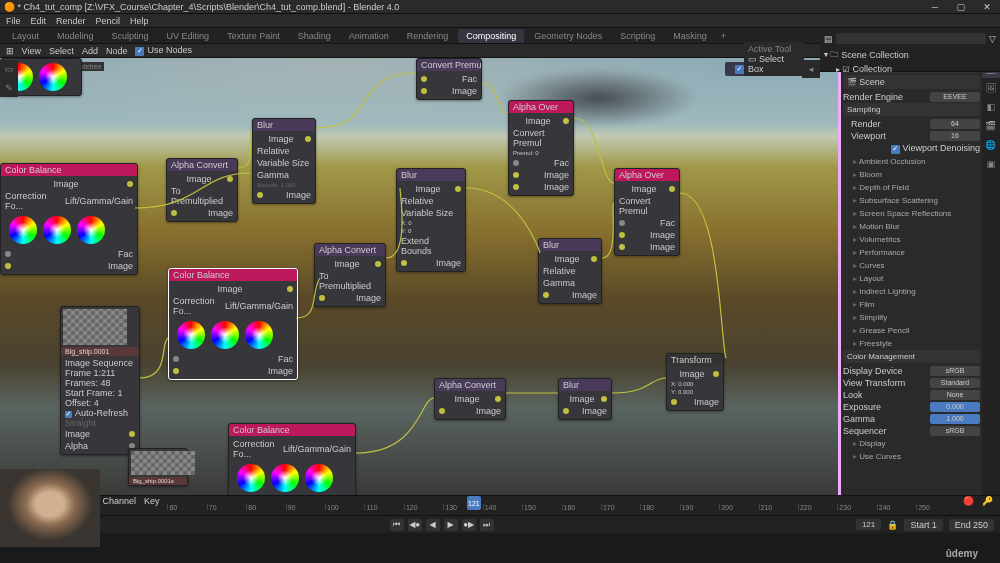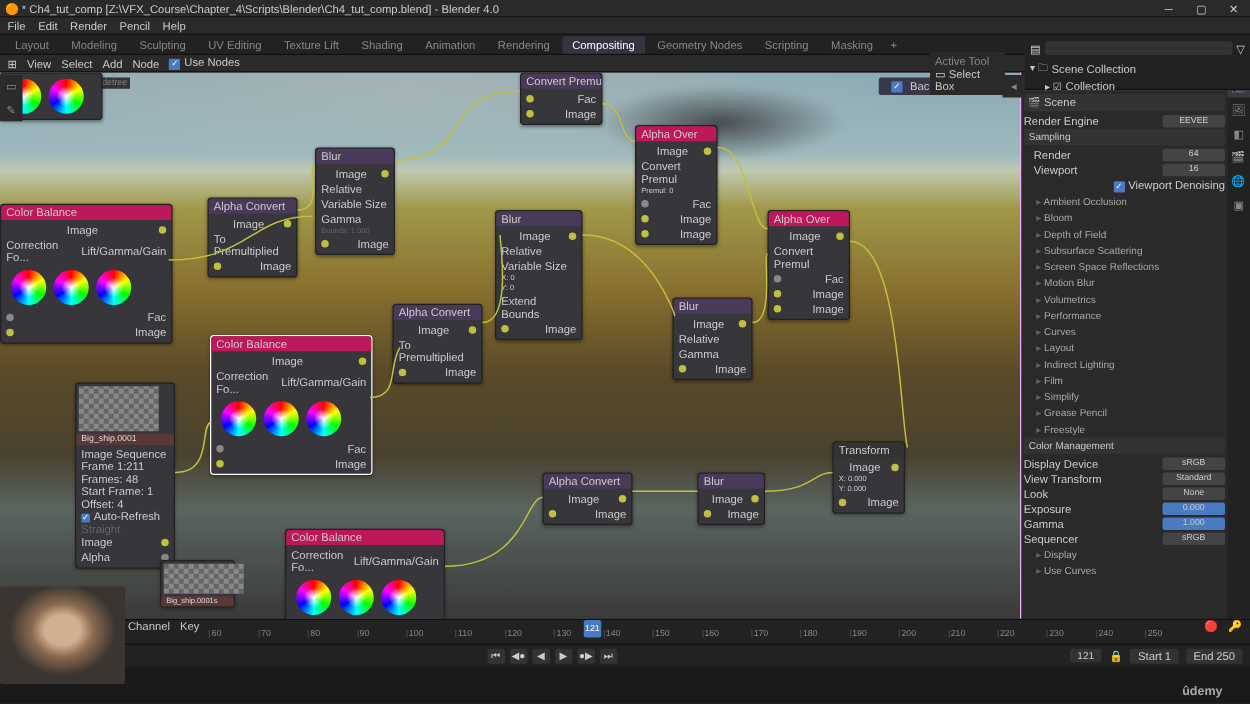--- a/index.html
+++ b/index.html
@@ -33,21 +33,21 @@
 .node-row{display:flex;justify-content:space-between;align-items:center;padding:1px 0;gap:4px}
 .socket{width:6px;height:6px;border-radius:50%;background:#c0c040}
 .socket.gray{background:#888}
 .color-wheel{width:36px;height:36px;border-radius:50%;background:conic-gradient(red,yellow,lime,cyan,blue,magenta,red);display:inline-block;margin:2px;position:relative}
 .color-wheel::after{content:"";position:absolute;inset:20%;background:radial-gradient(circle,#fff,transparent 70%);border-radius:50%}
 .color-wheel.sm{width:28px;height:28px}
 .wheels{display:flex;gap:2px;padding:2px}
 .thumb{width:64px;height:36px;background:repeating-conic-gradient(#666 0% 25%,#888 0% 50%) 50%/8px 8px;margin:2px}
 .wire{position:absolute;pointer-events:none}
 .backdrop-btn{position:absolute;top:4px;right:40px;background:#38384a;padding:2px 10px;border-radius:2px;font-size:8px;display:flex;align-items:center;gap:3px}
-.right-panel{width:184px;background:#2a2a2a;display:flex;border-left:1px solid #f0abfc}
+.right-panel{width:162px;background:#2a2a2a;display:flex;border-left:3px solid #f0abfc}
 .prop-tabs{width:18px;background:#222;display:flex;flex-direction:column;gap:1px;padding-top:2px}
 .prop-tab{width:18px;height:18px;display:flex;align-items:center;justify-content:center;cursor:pointer;font-size:9px;color:#888}
 .prop-tab.active{background:#3a3a45;color:#fff}
 .prop-content{flex:1;padding:2px;overflow:hidden}
 .prop-hdr{background:#333;padding:2px 4px;font-size:8px;margin-bottom:2px;border-radius:2px}
 .prop-row{display:flex;justify-content:space-between;padding:1px 0;font-size:8px;color:#aaa}
 .prop-field{background:#444;padding:1px 4px;border-radius:2px;min-width:50px;text-align:center;font-size:7px}
 .prop-item{padding:2px 10px;font-size:8px;color:#aaa;cursor:pointer}
 .prop-item::before{content:"▸ ";color:#666}
 .tool-col{position:absolute;top:60px;width:18px;background:#2a2a2a;display:flex;flex-direction:column;gap:1px;z-index:5}
@@ -92,21 +92,21 @@
   <span>Render</span>
   <span>Pencil</span>
   <span>Help</span>
 </div>
 
 <div class="tab-bar">
   <span class="tab">Layout</span>
   <span class="tab">Modeling</span>
   <span class="tab">Sculpting</span>
   <span class="tab">UV Editing</span>
-  <span class="tab">Texture Lift</span>
+  <span class="tab">Texture Paint</span>
   <span class="tab">Shading</span>
   <span class="tab">Animation</span>
   <span class="tab">Rendering</span>
   <span class="tab active">Compositing</span>
   <span class="tab">Geometry Nodes</span>
   <span class="tab">Scripting</span>
   <span class="tab">Masking</span>
   <span style="color:#888;padding:0 4px">+</span>
   <div class="right-grp">
     <span class="pill">🎬 <span>Scene</span></span>

